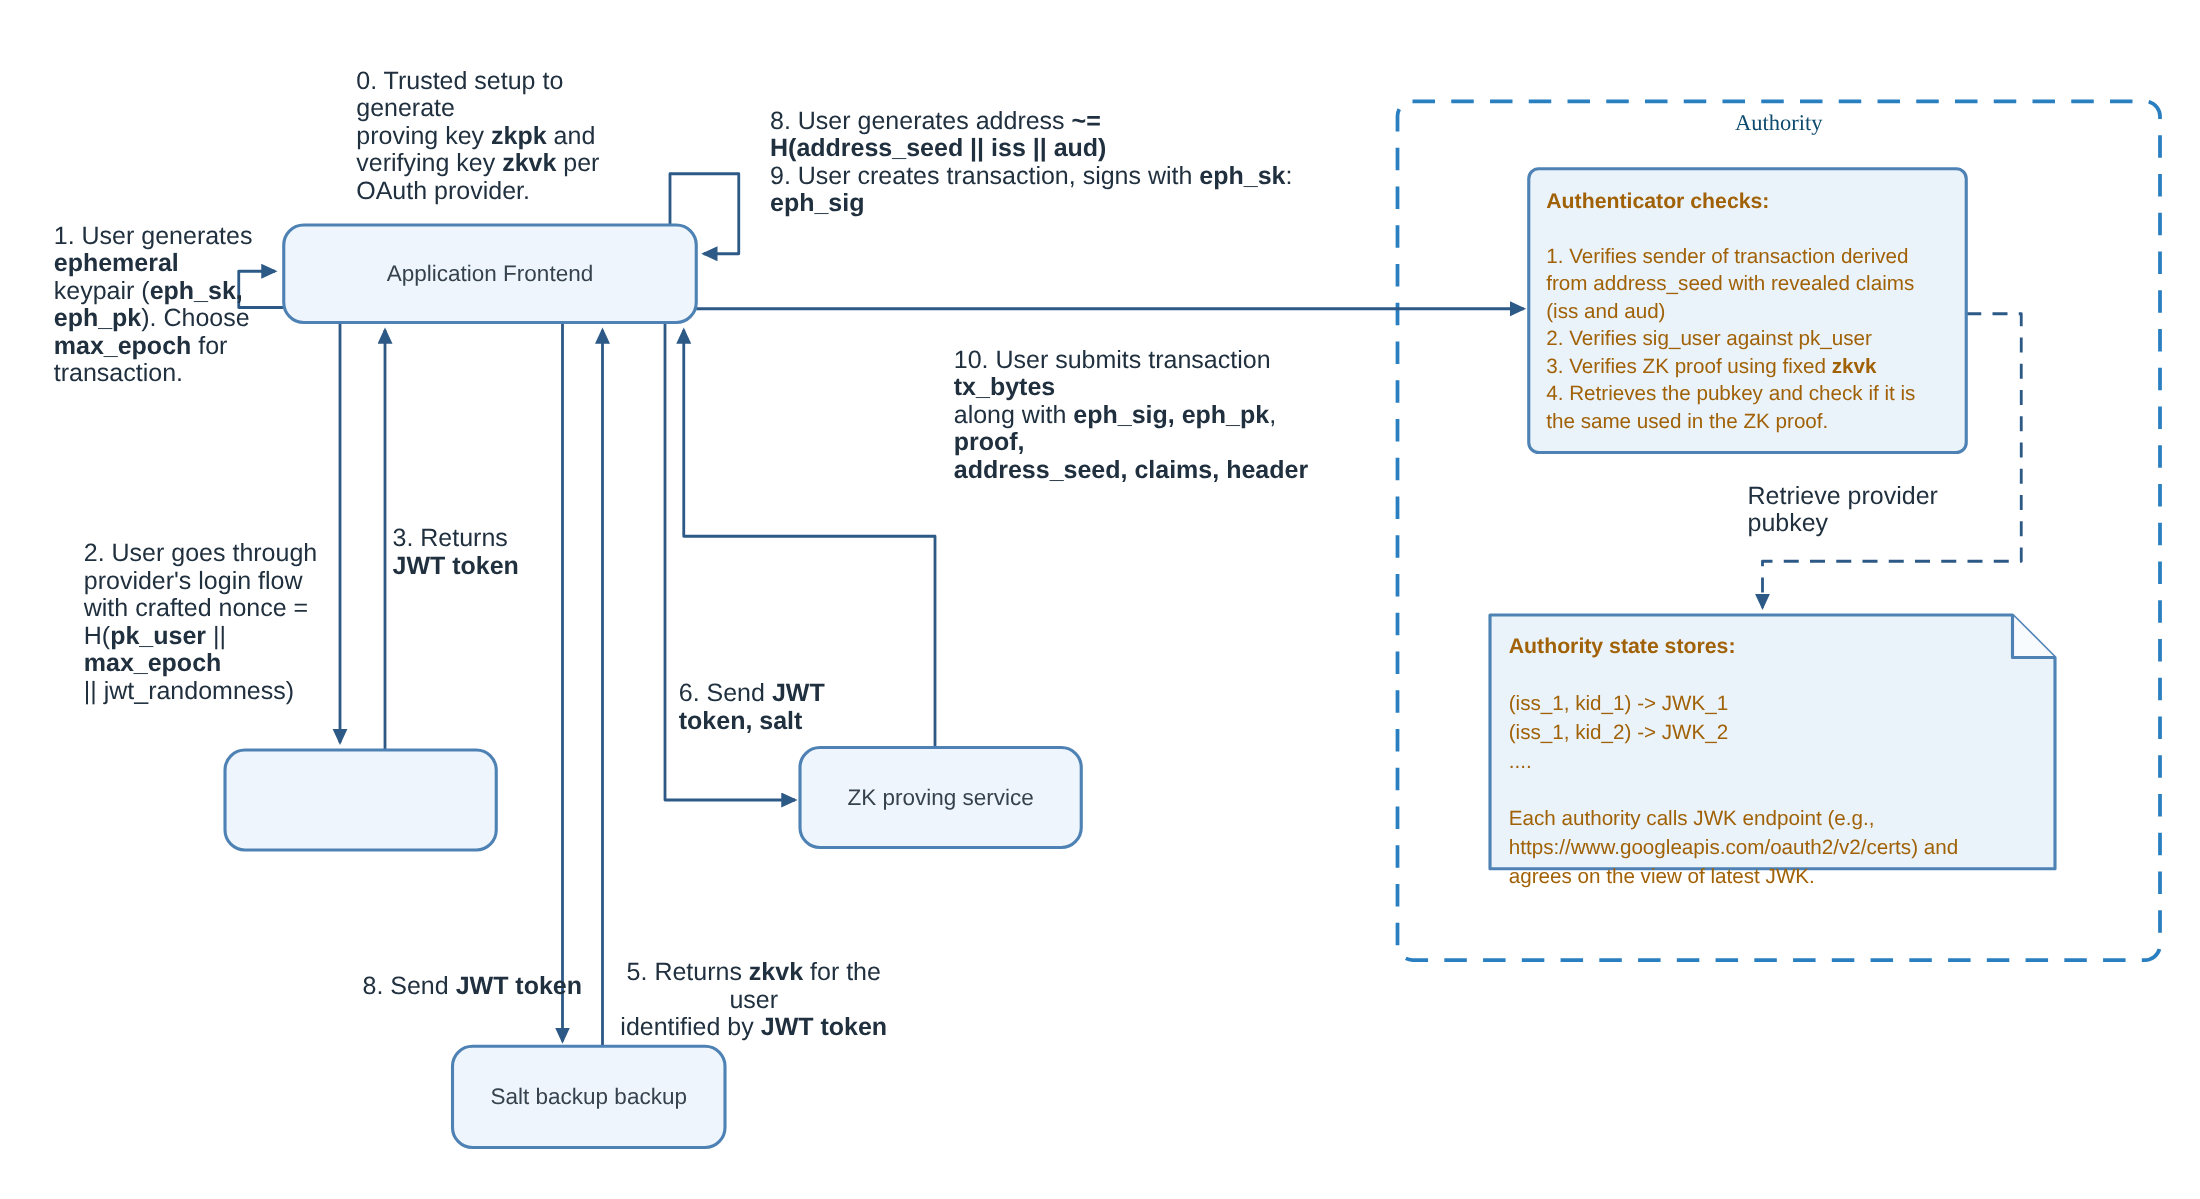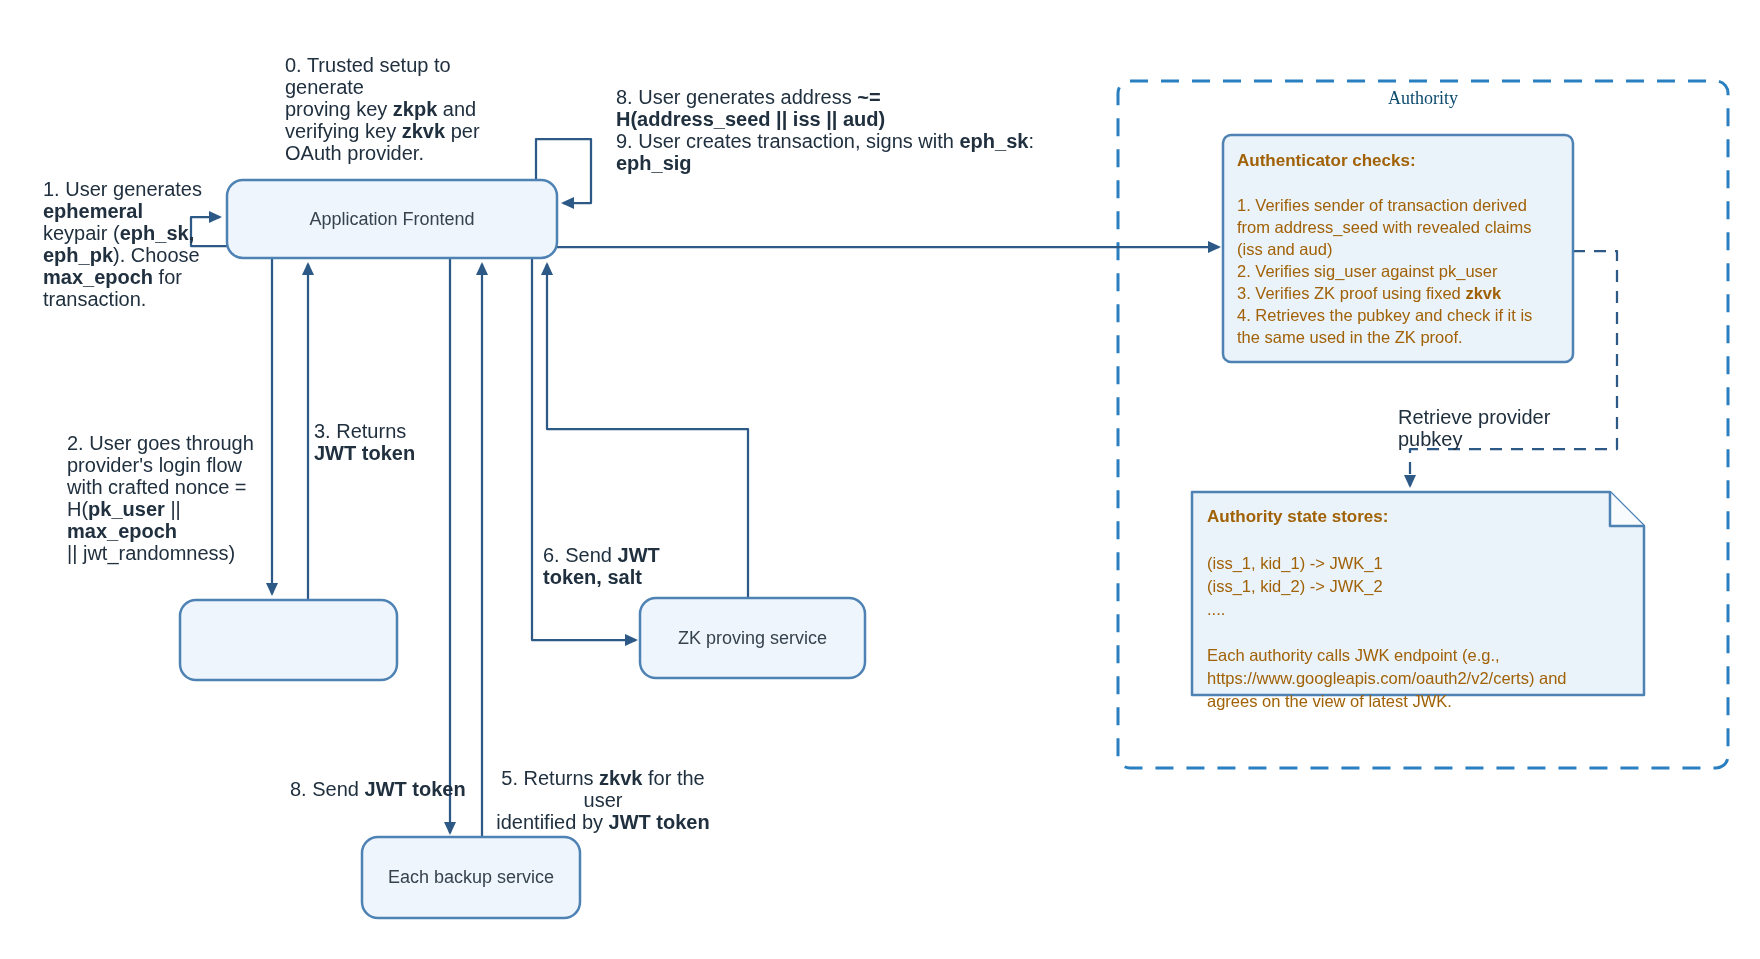--- a/index.html
+++ b/index.html
@@ -59,24 +59,24 @@
     <rect x="640" y="598" width="225" height="80" rx="16" fill="#eef5fc" stroke="#4e82b4" stroke-width="2.5"></rect>
     <rect x="362" y="837" width="218" height="81" rx="16" fill="#eef5fc" stroke="#4e82b4" stroke-width="2.5"></rect>
 
     <rect x="1223" y="135" width="350" height="227" rx="8" fill="#eaf2fa" stroke="#4e82b4" stroke-width="2.5"></rect>
     <path d="M1192,492 H1610 L1644,526 V695 H1192 Z" fill="#eaf2fa" stroke="#4e82b4" stroke-width="2.5" stroke-linejoin="round"></path>
     <path d="M1610,492 V526 H1644" fill="#f8fbfd" stroke="#4e82b4" stroke-width="2.5" stroke-linejoin="round"></path>
   </svg>
 
   <div class="nlabel" style="left:227px;top:180px;width:330px;height:78px">Application Frontend</div>
   <div class="nlabel" style="left:640px;top:598px;width:225px;height:80px">ZK proving service</div>
-  <div class="nlabel" style="left:362px;top:837px;width:218px;height:81px">Each backup service</div>
+  <div class="nlabel" style="left:362px;top:837px;width:218px;height:81px">Salt backup backup</div>
 
   <div class="atitle" style="left:1118px;top:88px;width:610px">Authority</div>
-  <div class="ann" style="left:1398px;top:406px;width:220px">Retrieve provider pubkey</div>
+  <div class="ann" style="left:1398px;top:386px;width:220px">Retrieve provider pubkey</div>
 
   <div class="boxtext" style="left:1237px;top:150px;width:330px">
     <div class="bt">Authenticator checks:</div>
     <div class="bb"><span>1. Verifies sender of transaction derived
 from address_seed with revealed claims
 (iss and aud)
 2. Verifies sig_user against pk_user
 3. Verifies ZK proof using fixed </span><b>zkvk</b><span>
 4. Retrieves the pubkey and check if it is
 the same used in the ZK proof.</span></div>
@@ -112,14 +112,17 @@
 </span><b>JWT token</b></div>
   <div class="ann" style="left:290px;top:778px;width:180px"><span>8. Send </span><b>JWT token</b></div>
   <div class="ann center" style="left:488px;top:767px;width:230px"><span>5. Returns </span><b>zkvk</b><span> for the user
 identified by </span><b>JWT token</b></div>
   <div class="ann" style="left:543px;top:544px;width:140px"><span>6. Send </span><b>JWT</b><span>
 </span><b>token, salt</b></div>
   <div class="ann" style="left:616px;top:86px;width:430px"><span>8. User generates address </span><b>~=</b><span>
 </span><b>H(address_seed || iss || aud)</b><span>
 9. User creates transaction, signs with </span><b>eph_sk</b><span>:
 </span><b>eph_sig</b></div>
+  <div class="ann" style="left:763px;top:277px;width:310px"><span>10. User submits transaction </span><b>tx_bytes</b><span>
+along with </span><b>eph_sig, eph_pk</b><span>, </span><b>proof,</b><span>
+</span><b>address_seed, claims, header</b></div>
 
 </div>
 
 </body></html>

